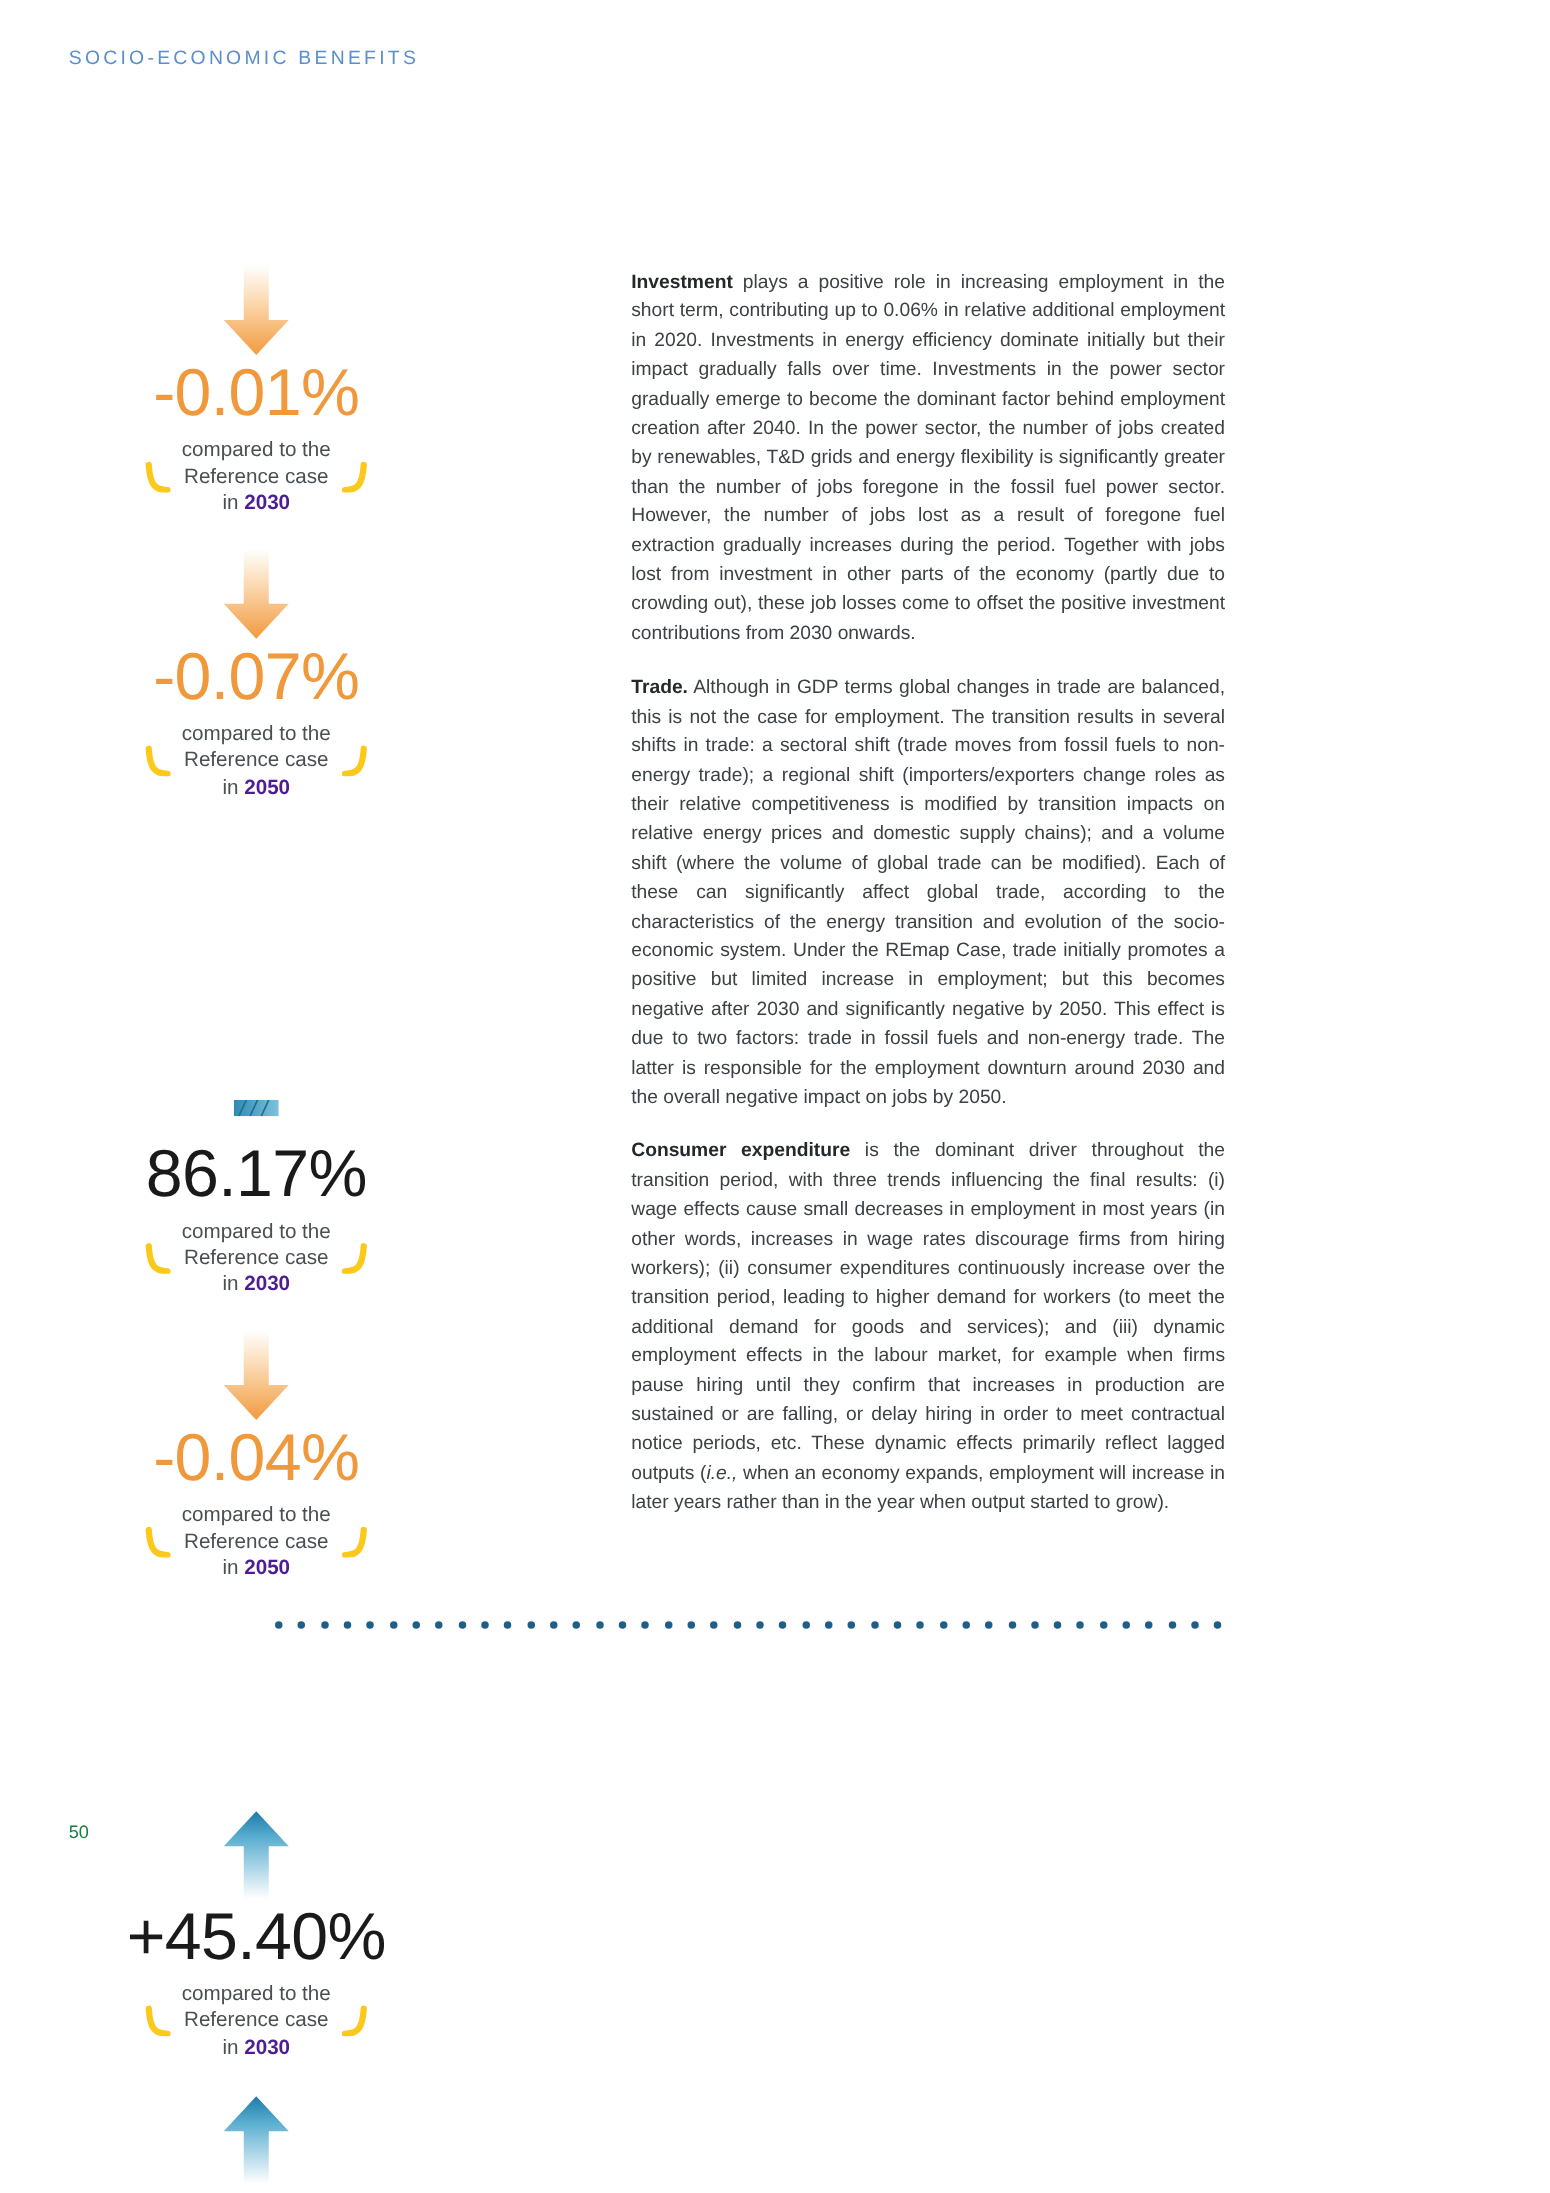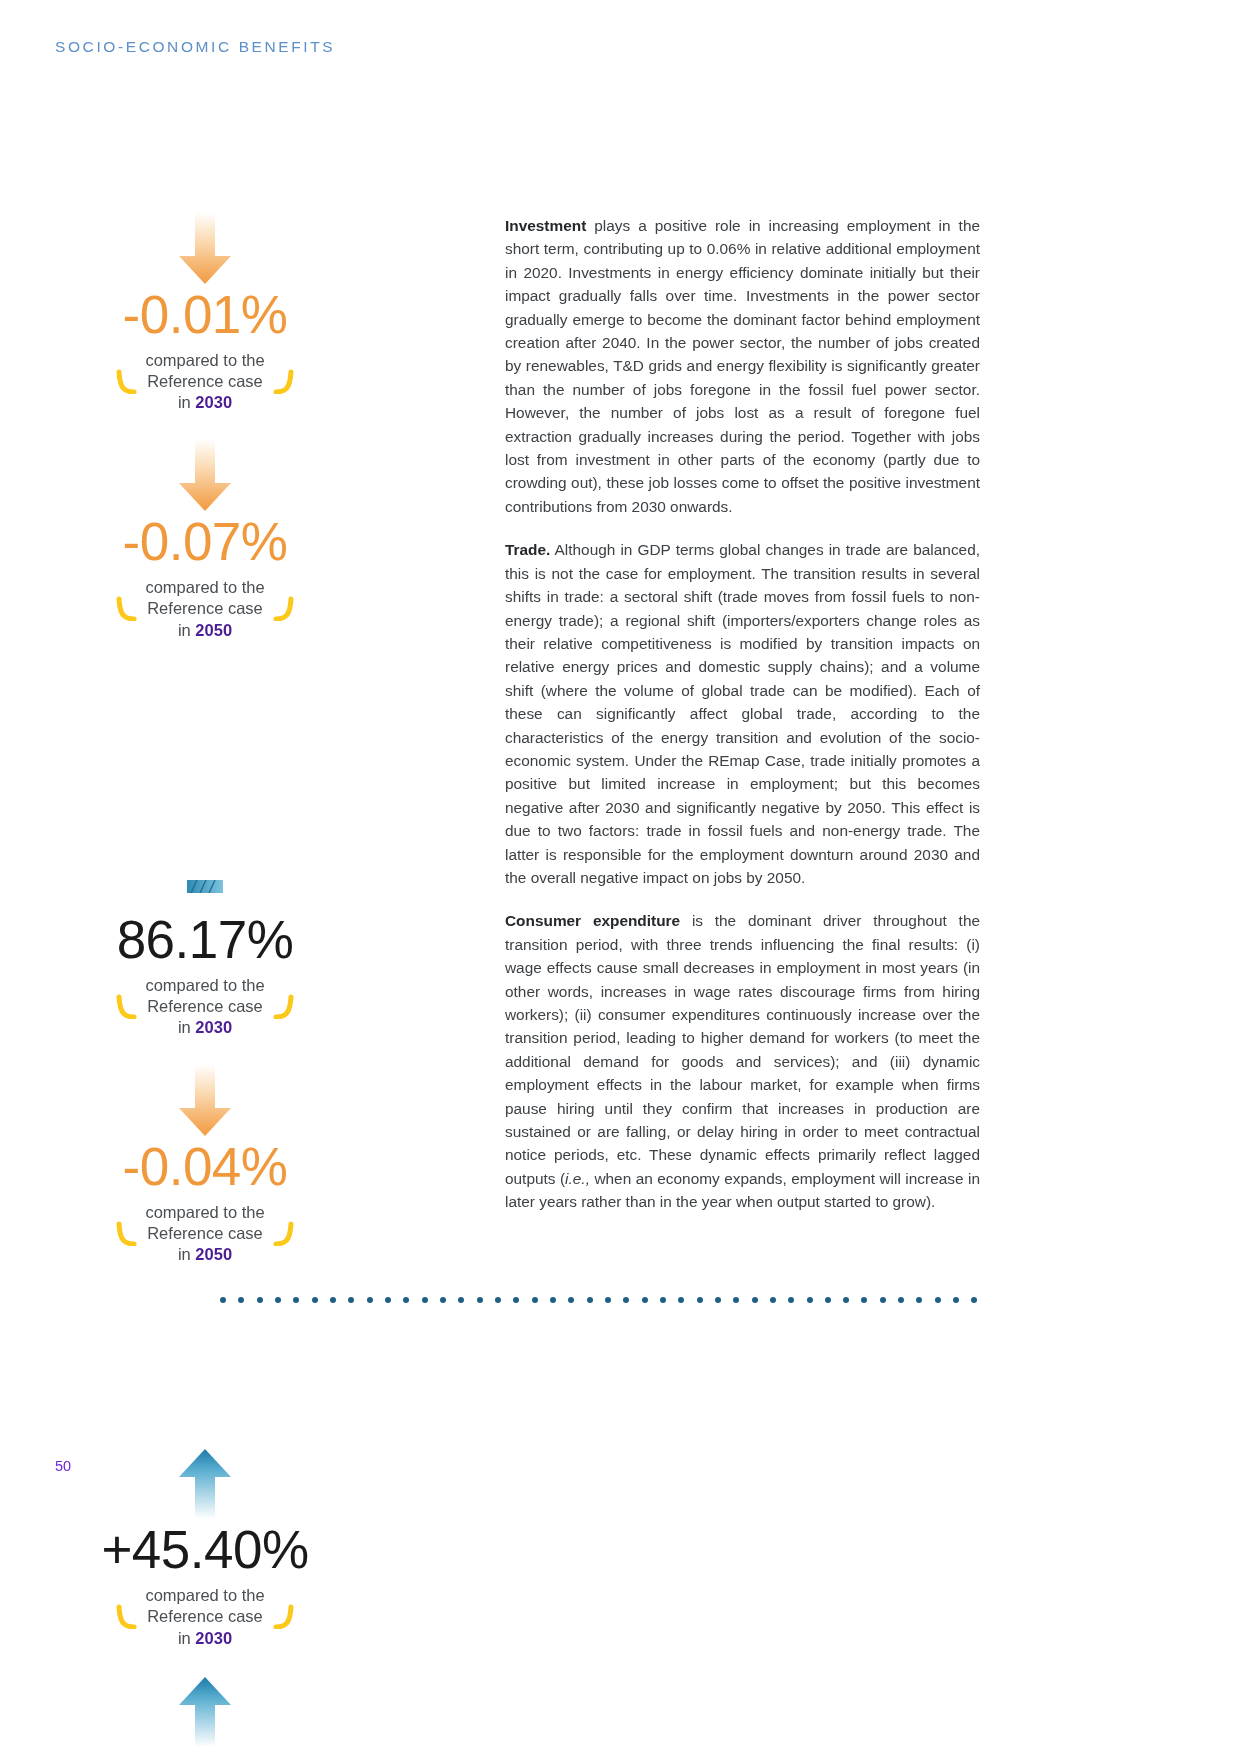--- a/index.html
+++ b/index.html
@@ -147,21 +147,21 @@
     background: #1f5f86;
     flex: 0 0 auto;
   }
 
   
   .page-number {
     position: absolute;
     left: 55px;
     top: 1458px;
     font-size: 14.5px;
-    color: #6d28d9;
+    color: #15803d;
   }
 </style>
 </head>
 <body>
 
 <div class="content">
 
   <div class="running-header">SOCIO-ECONOMIC BENEFITS</div>
 
   <div class="stats-col">

